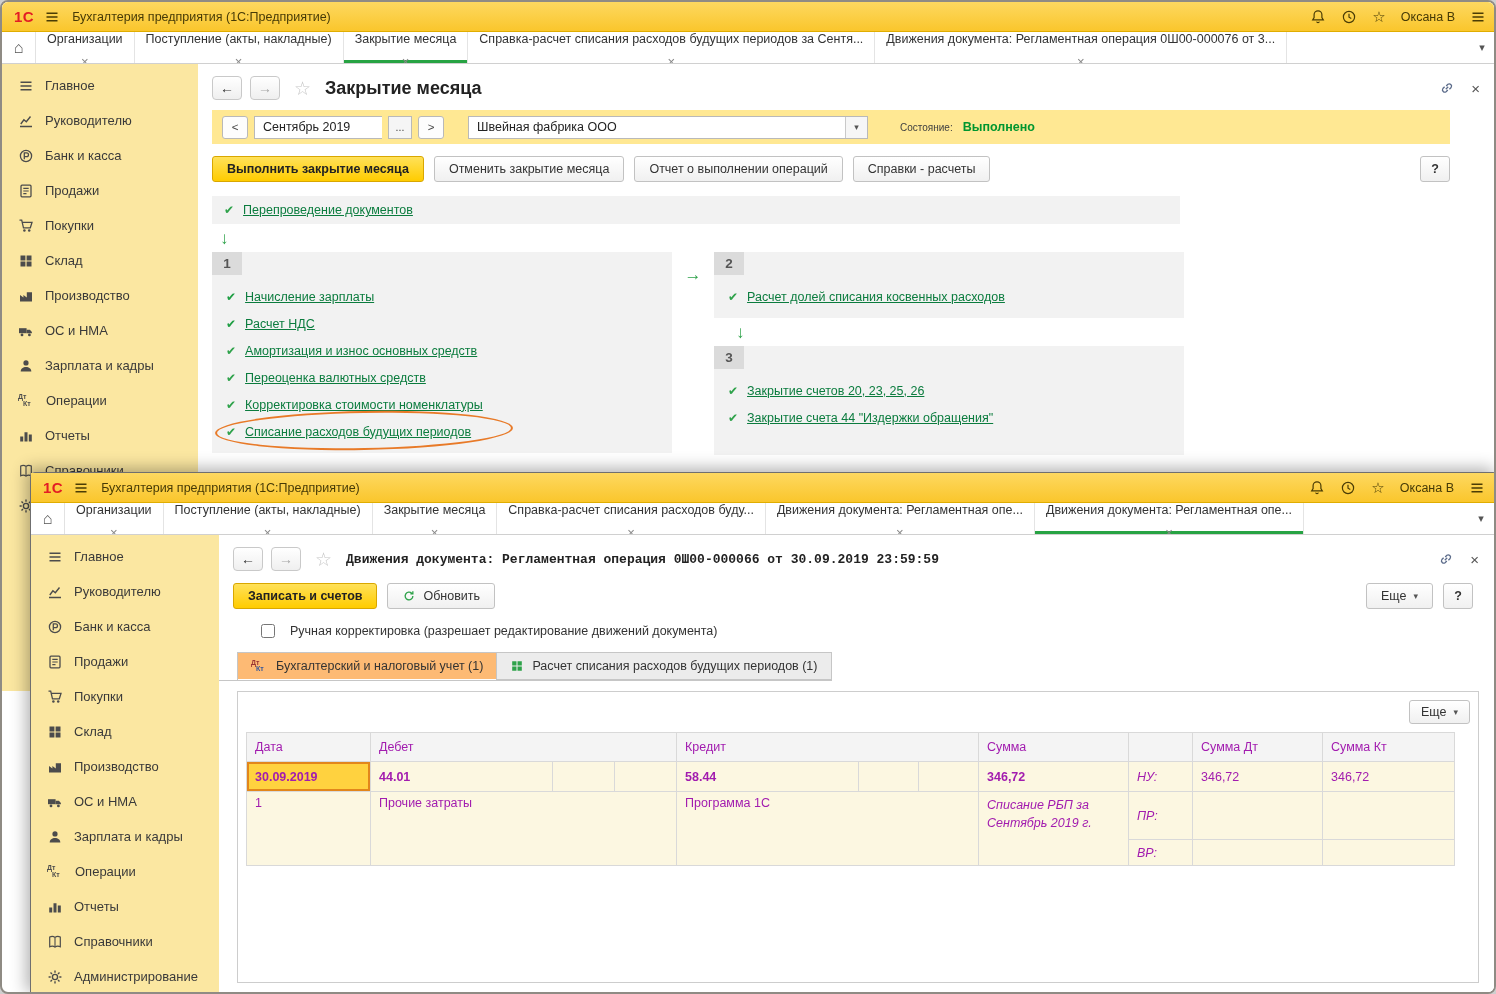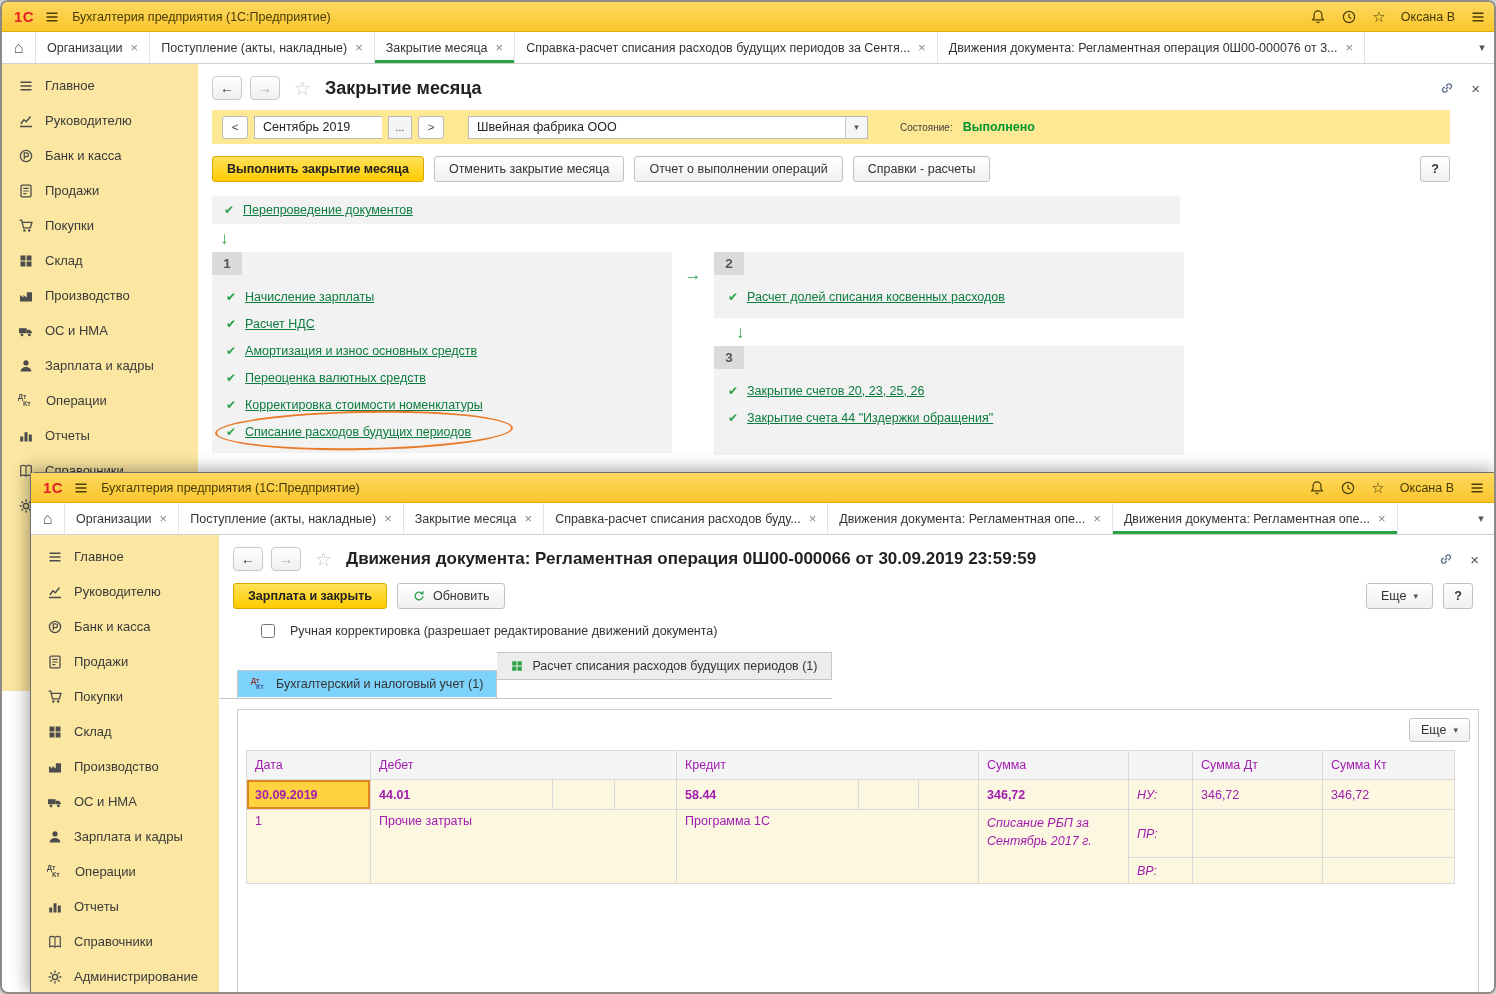--- a/index.html
+++ b/index.html
@@ -15,21 +15,21 @@
   .logo { color:#E31E24; font-weight:bold; font-size:15px; letter-spacing:.5px; }
   .tb-ic { width:16px; height:16px; color:#4a3c05; cursor:pointer; }
   .tb-title { font-size:12.5px; color:#463a06; margin-left:2px; }
   .tb-right { margin-left:auto; display:flex; align-items:center; gap:15px; color:#463a06; }
   .tb-star { font-size:15px; cursor:pointer; }
   .tb-user { font-size:12.5px; cursor:pointer; }
 
   
   .tabbar { height:32px; background:#fff; border-bottom:1px solid #d0d0d0; display:flex; align-items:stretch; overflow:hidden; }
   .home-btn { width:34px; flex:none; display:flex; align-items:center; justify-content:center; border-right:1px solid #e2e2e2; font-size:16px; color:#555; cursor:pointer; }
-  .tab { display:flex; align-items:center; gap:8px; padding:0 11px; font-size:12.5px; color:#333; border-right:1px solid #e4e4e4; white-space:nowrap; cursor:pointer; }
+  .tab { display:flex; align-items:center; gap:8px; padding:0 11px; font-size:12.5px; color:#333; border-right:1px solid #e4e4e4; white-space:nowrap; cursor:pointer;flex-direction:column; }
   .tab.active { box-shadow:inset 0 -3px 0 #27A343; }
   .tab .x { color:#888; font-size:13px; }
   .tabbar-spacer { flex:1; }
   .tab-overflow { width:32px; flex:none; display:flex; align-items:center; justify-content:center; color:#555; font-size:11px; cursor:pointer; }
 
   .win-body { display:flex; height:calc(100% - 63px); }
   .sidebar { width:196px; flex:none; background:#FBE7A1; padding-top:4px; overflow:hidden; }
   #win2 .sidebar { width:188px; }
   .side-item { height:35px; display:flex; align-items:center; gap:11px; padding:0 6px 0 16px; font-size:13px; color:#3a3a3a; cursor:pointer; white-space:nowrap; }
   .icn-s { width:16px; height:16px; flex:none; color:#4c4c4c; }
@@ -37,21 +37,21 @@
   .dtkt .k { margin-left:5px; }
   .dtkt-c .d { color:#993333; } .dtkt-c .k { color:#335599; }
 
   .main { flex:1; position:relative; background:#fff; overflow:hidden; }
 
   .page-head { display:flex; align-items:center; gap:8px; padding:12px 14px 0 14px; }
   .nav-btn { width:30px; height:24px; border:1px solid #c9c9c9; border-radius:4px; background:linear-gradient(#ffffff,#efefef); display:flex; align-items:center; justify-content:center; font-size:14px; color:#333; cursor:pointer; }
   .nav-btn.fwd { color:#a7a7a7; }
   .fav-star { color:#c6c6c6; font-size:19px; margin:0 6px; cursor:pointer; }
   .page-title { font-size:18px; color:#222; white-space:nowrap; }
-  #win2 .page-title { font-size:17px; }
+  #win2 .page-title { font-size:13px;font-family:Liberation Mono, monospace; }
   .head-right { margin-left:auto; display:flex; align-items:center; gap:16px; padding-right:4px; }
   .link-ic { width:16px; height:16px; color:#5b6b8a; cursor:pointer; }
   .close-x { color:#555; font-size:15px; cursor:pointer; }
 
   .period-bar { margin:10px 48px 0 14px; height:34px; background:#FFE893; display:flex; align-items:center; gap:6px; padding:0 10px; }
   .sq-btn { width:26px; height:23px; background:#fdfdfd; border:1px solid #b9b9b9; border-radius:3px; display:flex; align-items:center; justify-content:center; font-size:11.5px; color:#444; cursor:pointer; }
   .field { height:23px; background:#fff; border:1px solid #b9b9b9; display:flex; align-items:center; padding:0 8px; font-size:12.5px; color:#222; cursor:text; }
   .period-field { width:128px; border-right:none; }
   .dots-btn { width:24px; height:23px; border:1px solid #b9b9b9; background:#f5f5f5; display:flex; align-items:center; justify-content:center; font-size:10.5px; color:#444; cursor:pointer; }
   .org-combo { width:400px; margin-left:18px; padding:0; justify-content:space-between; cursor:pointer; }
@@ -86,21 +86,21 @@
   .b-item { height:27px; display:flex; align-items:center; gap:9px; padding-left:14px; }
   .block3 { padding-bottom:24px; }
   .ellipse { position:absolute; left:3px; top:159px; width:298px; height:39px; border:2.5px solid #E87A28; border-radius:50%; transform:rotate(-1deg); pointer-events:none; }
 
   .chk-row { display:flex; align-items:center; gap:15px; padding:15px 0 0 18px; font-size:12.5px; color:#333;margin-left:24px; }
   .chk-row input { width:14px; height:14px; cursor:pointer; }
 
   .doc-tabs { display:inline-flex; margin:14px 0 0 18px; }
   .dtab { display:flex; align-items:center; gap:8px; height:28px; padding:0 13px; font-size:12.5px; color:#333; background:#ECECEC; border:1px solid #c6c6c6; cursor:pointer; position:relative; white-space:nowrap; }
   .dtab + .dtab { border-left:none; }
-  .dtab.active { background:#7dd3fc;margin-top:18px; }
+  .dtab.active { background:#fdba74; }
   .dtab.active::after { content:""; position:absolute; left:0; right:0; bottom:-1px; height:1px; background:#fff; }
   .doc-tabs-wrap { border-bottom:1px solid #c6c6c6; display:inline-block; }
   .grid-ic { width:14px; height:14px; color:#2EA24A; }
 
   .grid-panel { margin:10px 18px 0 18px; border:1px solid #cdcdcd; height:292px; padding:8px 8px 0 8px; background:#fff; }
   .panel-top { display:flex; justify-content:flex-end; }
   .btn.small { height:24px; padding:0 11px; }
 
   table.mv { border-collapse:collapse; table-layout:fixed; width:1208px; margin-top:8px; font-size:12.5px; }
   table.mv th, table.mv td { border:1px solid #d9d9d9; padding:4px 8px; text-align:left; color:#a21caf; overflow:hidden; white-space:nowrap; }
@@ -582,21 +582,21 @@
           <h1 class="page-title">Движения документа: Регламентная операция 0Ш00-000066 от 30.09.2019 23:59:59</h1>
           <div class="head-right">
             <svg class="link-ic">
                 <use href="#i-link"></use>
               </svg>
             <span class="close-x">×</span>
           </div>
         </div>
 
         <div class="cmd-row">
-          <button class="btn primary">Зарплата и закрыть</button>
+          <button class="btn primary">Записать и счетов</button>
           <button class="btn">
             <svg class="refresh-ic">
                 <use href="#i-refresh"></use>
               </svg>
             <span>Обновить</span>
           </button>
           <button class="btn push-right">
               <span>Еще</span>
               <span class="drop">▾</span>
             </button>
@@ -667,21 +667,21 @@
                 <td></td>
                 <td class="bold num">346,72</td>
                 <td class="flag">НУ:</td>
                 <td class="num">346,72</td>
                 <td class="num">346,72</td>
               </tr>
               <tr class="rowB">
                 <td class="num vtop" rowspan="2">1</td>
                 <td class="vtop" colspan="3" rowspan="2">Прочие затраты</td>
                 <td class="vtop" colspan="3" rowspan="2">Программа 1С</td>
-                <td class="comment" rowspan="2">Списание РБП за Сентябрь 2017 г.</td>
+                <td class="comment" rowspan="2">Списание РБП за Сентябрь 2019 г.</td>
                 <td class="flag">ПР:</td>
                 <td class="num"></td>
                 <td class="num"></td>
               </tr>
               <tr class="rowC">
                 <td class="flag">ВР:</td>
                 <td class="num"></td>
                 <td class="num"></td>
               </tr>
             </tbody>

